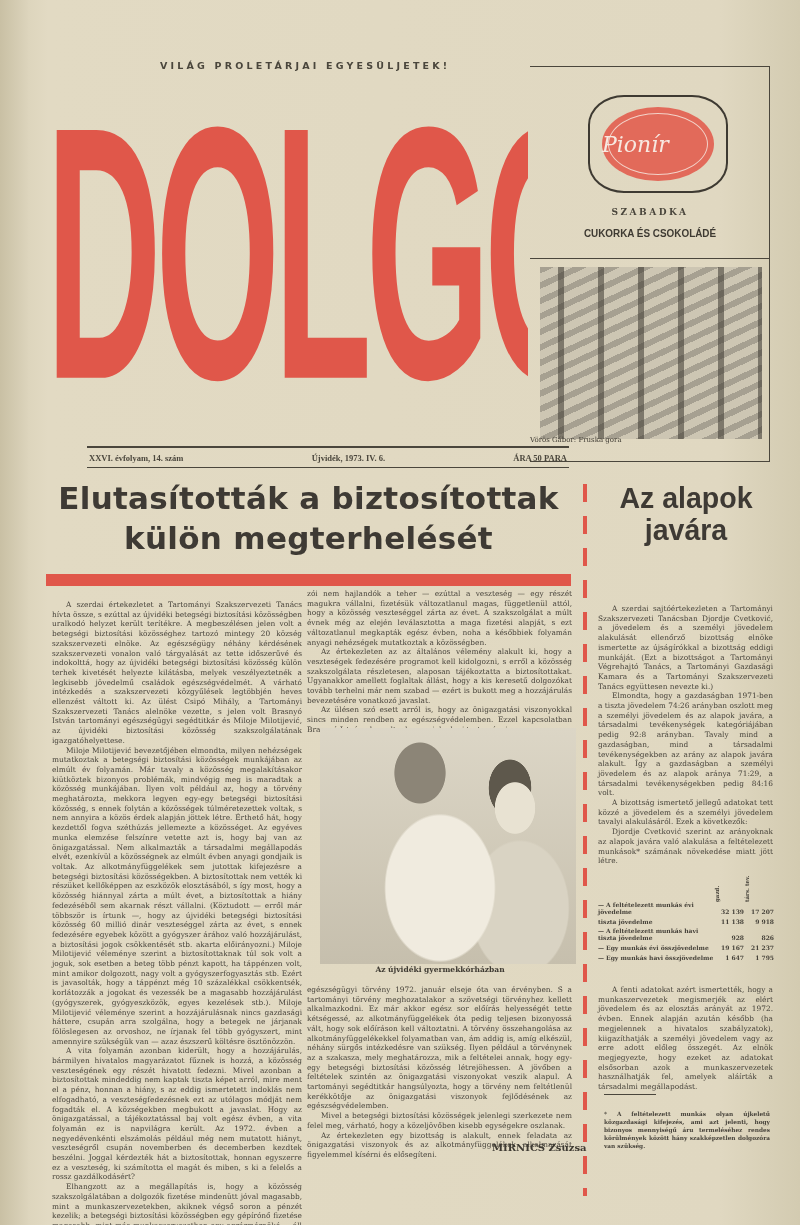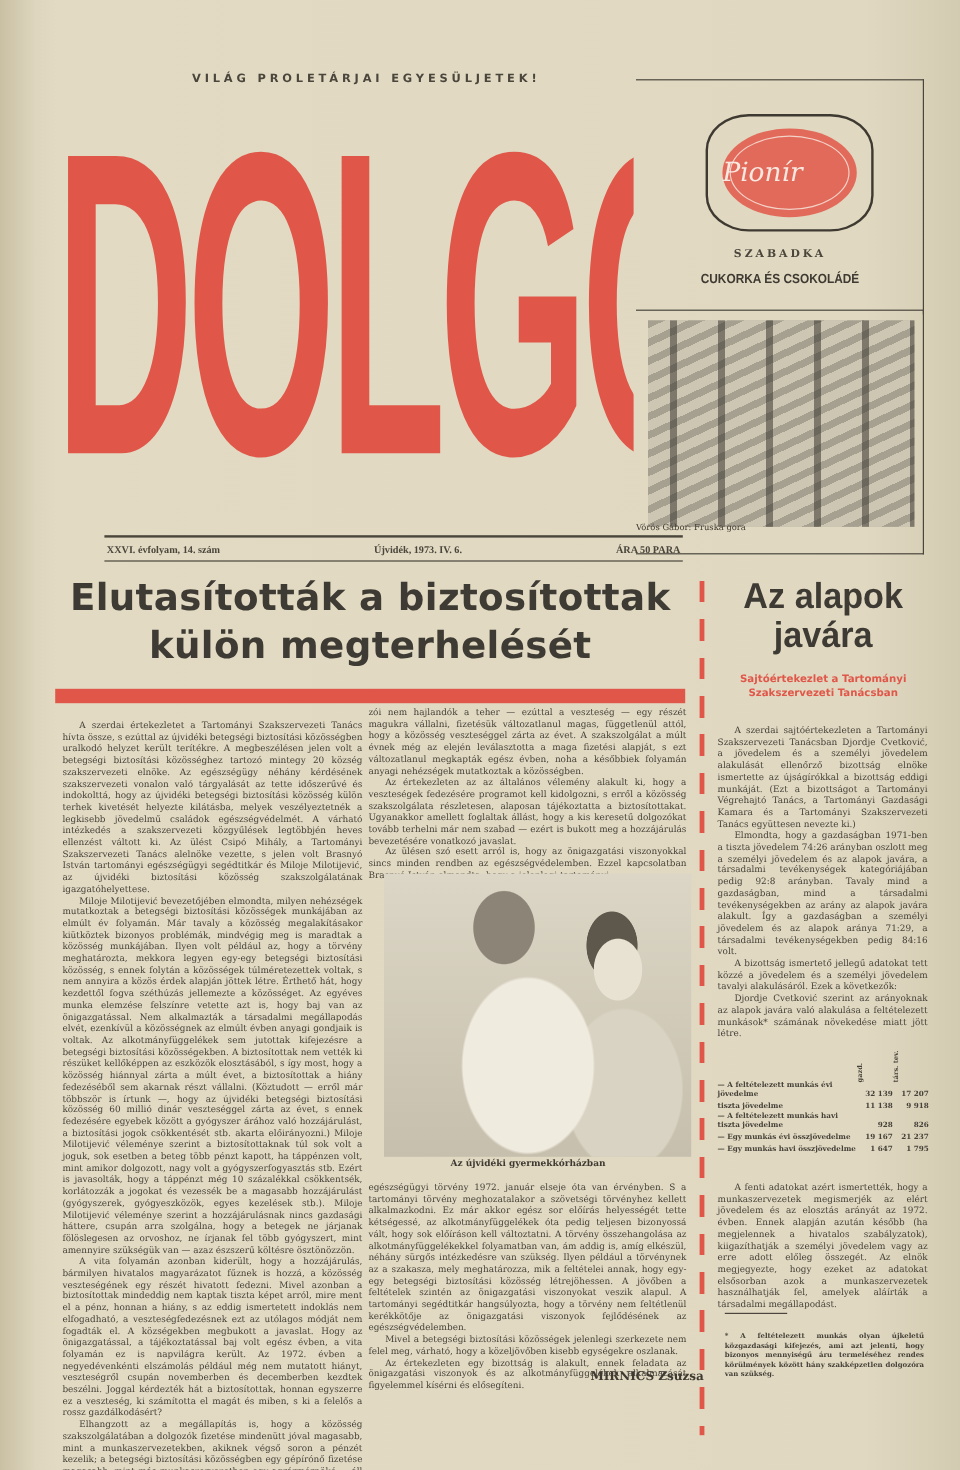--- a/index.html
+++ b/index.html
@@ -152,21 +152,20 @@
     <div>Elutasították a biztosítottak</div>
     <div>külön megterhelését</div>
   </div>
   <div class="red-bar"></div>
   <div class="red-dash"></div>
 
   <div class="side-head">
     <div>Az alapok</div>
     <div>javára</div>
   </div>
-  <div class="side-sub">Sajtóértekezlet a Tartományi Szakszervezeti Tanácsban</div>
 
   <div class="col col-a">
     <p>A szerdai értekezletet a Tartományi Szakszervezeti Tanács hívta össze, s ezúttal az újvidéki betegségi biztosítási közösségben uralkodó helyzet került terítékre. A megbeszélésen jelen volt a betegségi biztosítási közösséghez tartozó mintegy 20 község szakszervezeti elnöke. Az egészségügy néhány kérdésének szakszervezeti vonalon való tárgyalását az tette időszerűvé és indokolttá, hogy az újvidéki betegségi biztosítási közösség külön terhek kivetését helyezte kilátásba, melyek veszélyeztetnék a legkisebb jövedelmű családok egészségvédelmét. A várható intézkedés a szakszervezeti közgyűlések legtöbbjén heves ellenzést váltott ki. Az ülést Csipó Mihály, a Tartományi Szakszervezeti Tanács alelnöke vezette, s jelen volt Brasnyó István tartományi egészségügyi segédtitkár és Miloje Milotijević, az újvidéki biztosítási közösség szakszolgálatának igazgatóhelyettese.</p>
     <p>Miloje Milotijević bevezetőjében elmondta, milyen nehézségek mutatkoztak a betegségi biztosítási közösségek munkájában az elmúlt év folyamán. Már tavaly a közösség megalakításakor kiütköztek bizonyos problémák, mindvégig meg is maradtak a közösség munkájában. Ilyen volt például az, hogy a törvény meghatározta, mekkora legyen egy-egy betegségi biztosítási közösség, s ennek folytán a közösségek túlméretezettek voltak, s nem annyira a közös érdek alapján jöttek létre. Érthető hát, hogy kezdettől fogva széthúzás jellemezte a közösséget. Az egyéves munka elemzése felszínre vetette azt is, hogy baj van az önigazgatással. Nem alkalmazták a társadalmi megállapodás elvét, ezenkívül a közösségnek az elmúlt évben anyagi gondjaik is voltak. Az alkotmányfüggelékek sem jutottak kifejezésre a betegségi biztosítási közösségekben. A biztosítottak nem vették ki részüket kellőképpen az eszközök elosztásából, s így most, hogy a közösség hiánnyal zárta a múlt évet, a biztosítottak a hiány fedezéséből sem akarnak részt vállalni. (Köztudott — erről már többször is írtunk —, hogy az újvidéki betegségi biztosítási közösség 60 millió dinár veszteséggel zárta az évet, s ennek fedezésére egyebek között a gyógyszer árához való hozzájárulást, a biztosítási jogok csökkentését stb. akarta előirányozni.) Miloje Milotijević véleménye szerint a biztosítottaknak túl sok volt a joguk, sok esetben a beteg több pénzt kapott, ha táppénzen volt, mint amikor dolgozott, nagy volt a gyógyszerfogyasztás stb. Ezért is javasolták, hogy a táppénzt még 10 százalékkal csökkentsék, korlátozzák a jogokat és vezessék be a magasabb hozzájárulást (gyógyszerek, gyógyeszközök, egyes kezelések stb.). Miloje Milotijević véleménye szerint a hozzájárulásnak nincs gazdasági háttere, csupán arra szolgálna, hogy a betegek ne járjanak fölöslegesen az orvoshoz, ne írjanak fel több gyógyszert, mint amennyire szükségük van — azaz észszerű költésre ösztönözzön.</p>
     <p>A vita folyamán azonban kiderült, hogy a hozzájárulás, bármilyen hivatalos magyarázatot fűznek is hozzá, a közösség veszteségének egy részét hivatott fedezni. Mivel azonban a biztosítottak mindeddig nem kaptak tiszta képet arról, mire ment el a pénz, honnan a hiány, s az eddig ismertetett indoklás nem elfogadható, a veszteségfedezésnek ezt az utólagos módját nem fogadták el. A községekben megbukott a javaslat. Hogy az önigazgatással, a tájékoztatással baj volt egész évben, a vita folyamán ez is napvilágra került. Az 1972. évben a negyedévenkénti elszámolás például még nem mutatott hiányt, veszteségről csupán novemberben és decemberben kezdtek beszélni. Joggal kérdezték hát a biztosítottak, honnan egyszerre ez a veszteség, ki számította el magát és miben, s ki a felelős a rossz gazdálkodásért?</p>
     <p>Elhangzott az a megállapítás is, hogy a közösség szakszolgálatában a dolgozók fizetése mindenütt jóval magasabb, mint a munkaszervezetekben, akiknek végső soron a pénzét kezelik; a betegségi biztosítási közösségben egy gépírónő fizetése magasabb, mint más munkaszervezetben egy agrármérnöké — áll a kikindaiaknak a szakszervezethez intézett beadványában. Elhangzott az is, hogy a betegségi biztosítási szakszolgálat dolgo-</p>
   </div>
 
   <div class="col col-b1">
     <p style="text-indent:0">zói nem hajlandók a teher — ezúttal a veszteség — egy részét magukra vállalni, fizetésük változatlanul magas, függetlenül attól, hogy a közösség veszteséggel zárta az évet. A szakszolgálat a múlt évnek még az elején leválasztotta a maga fizetési alapját, s ezt változatlanul megkapták egész évben, noha a későbbiek folyamán anyagi nehézségek mutatkoztak a közösségben.</p>

